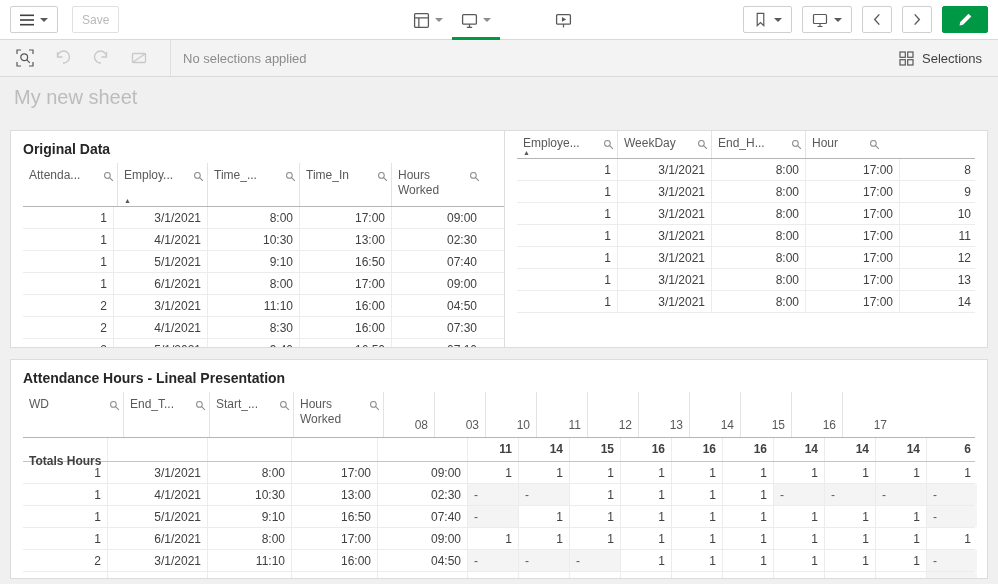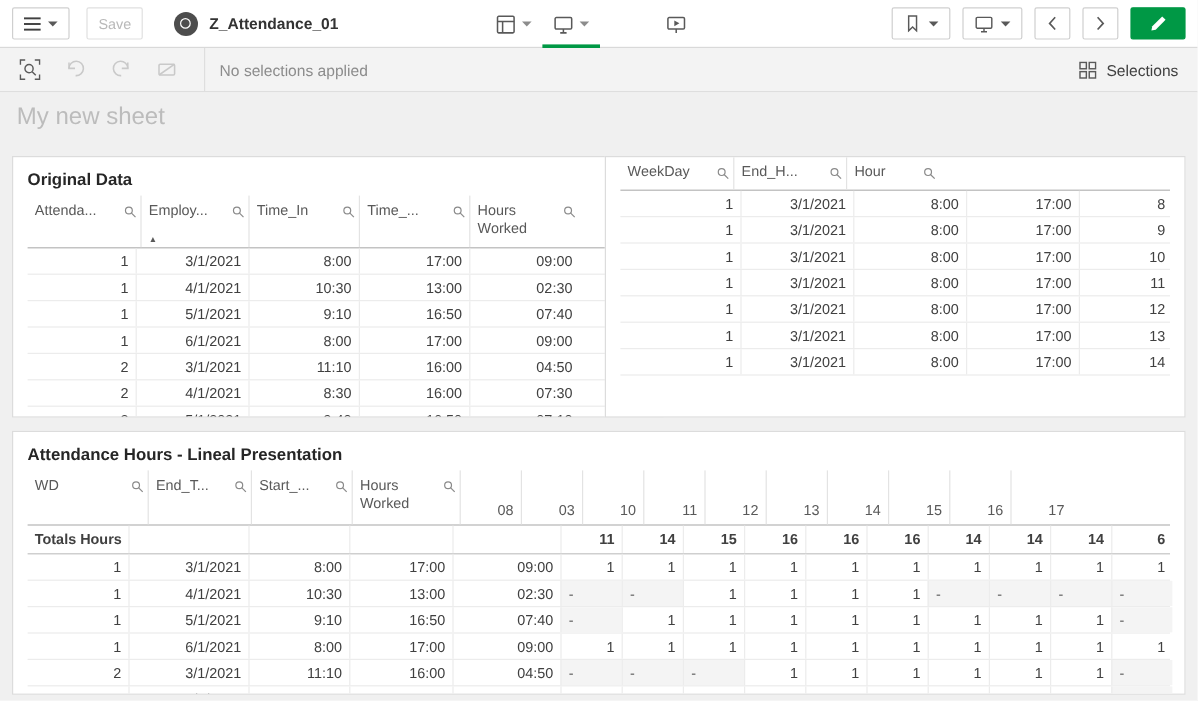--- a/index.html
+++ b/index.html
@@ -61,43 +61,39 @@
                     padding:4px 6px; }
   .t-hlabel{ line-height:1.25; display:block; }
   .mag{ position:absolute; right:3px; top:8px; width:11px; height:11px; }
   .sort{ position:absolute; left:6px; bottom:2px; font-size:7px; color:var(--hdr); }
   .t-row{ display:flex; height:22px; border-bottom:1px solid #ececec; }
   .t-row.totals{ height:24px; font-weight:bold; border-bottom:1px solid #c4c4c4; }
   .t-cell{ flex:none; padding:4px 6px 0; text-align:right; white-space:nowrap;
            overflow:hidden; line-height:15px; }
   .t-cell + .t-cell{ border-left:1px solid #ececec; }
   .t-cell.null{ background:#f4f4f4; text-align:left; color:#595959; }
-  .t-cell.tlabel{ text-align:center; overflow:visible; }
+  .t-cell.tlabel{ text-align:center; overflow:visible;margin-top:12px; }
 </style>
 </head>
 <body>
 
 <div class="app">
 
   <header class="toolbar">
     <button class="btn">
       <svg width="14" height="12" viewBox="0 0 14 12">
         <rect y="0.5" width="14" height="1.6" fill="#404040"></rect>
           <rect y="5.2" width="14" height="1.6" fill="#404040"></rect>
           <rect y="9.9" width="14" height="1.6" fill="#404040"></rect>
       </svg>
       <span class="caret"></span>
     </button>
 
     <button class="btn save">Save</button>
 
-    <div class="app-id">
-      <span class="app-logo"></span>
-      <span class="app-title">Z_Attendance_01</span>
-    </div>
 
     <div class="center-controls">
       <button class="ctrl">
         <svg width="17" height="17" viewBox="0 0 16 16" fill="none" stroke="#595959" stroke-width="1.2">
           <rect x="1.5" y="1.5" width="13" height="13" rx="1"></rect>
             <path d="M1.5 5.5h13M5.5 5.5v9"></path>
         </svg>
         <span class="caret lite"></span>
       </button>
       <button class="ctrl active">
@@ -203,28 +199,28 @@
             </div>
             <div class="t-hcell" style="width:90px">
               <span class="t-hlabel">Employ...</span>
               <svg class="mag" viewBox="0 0 12 12">
                 <circle cx="4.8" cy="4.8" r="3.1" fill="none" stroke="#8a8a8a" stroke-width="1.1"></circle>
                 <line x1="7.2" y1="7.2" x2="10.8" y2="10.8" stroke="#8a8a8a" stroke-width="1.1"></line>
               </svg>
               <span class="sort">▲</span>
             </div>
             <div class="t-hcell" style="width:92px">
+              <span class="t-hlabel">Time_...</span>
+              <svg class="mag" viewBox="0 0 12 12">
+                <circle cx="4.8" cy="4.8" r="3.1" fill="none" stroke="#8a8a8a" stroke-width="1.1"></circle>
+                <line x1="7.2" y1="7.2" x2="10.8" y2="10.8" stroke="#8a8a8a" stroke-width="1.1"></line>
+              </svg>
+            </div>
+            <div class="t-hcell" style="width:92px">
               <span class="t-hlabel">Time_In</span>
-              <svg class="mag" viewBox="0 0 12 12">
-                <circle cx="4.8" cy="4.8" r="3.1" fill="none" stroke="#8a8a8a" stroke-width="1.1"></circle>
-                <line x1="7.2" y1="7.2" x2="10.8" y2="10.8" stroke="#8a8a8a" stroke-width="1.1"></line>
-              </svg>
-            </div>
-            <div class="t-hcell" style="width:92px">
-              <span class="t-hlabel">Time_...</span>
               <svg class="mag" viewBox="0 0 12 12">
                 <circle cx="4.8" cy="4.8" r="3.1" fill="none" stroke="#8a8a8a" stroke-width="1.1"></circle>
                 <line x1="7.2" y1="7.2" x2="10.8" y2="10.8" stroke="#8a8a8a" stroke-width="1.1"></line>
               </svg>
             </div>
             <div class="t-hcell" style="width:92px">
               <span class="t-hlabel">Hours Worked</span>
               <svg class="mag" viewBox="0 0 12 12">
                 <circle cx="4.8" cy="4.8" r="3.1" fill="none" stroke="#8a8a8a" stroke-width="1.1"></circle>
                 <line x1="7.2" y1="7.2" x2="10.8" y2="10.8" stroke="#8a8a8a" stroke-width="1.1"></line>
@@ -279,20 +275,28 @@
             <div class="t-cell" style="width:92px">9:40</div>
             <div class="t-cell" style="width:92px">16:50</div>
             <div class="t-cell" style="width:92px">07:10</div>
           </div>
         </div>
     </section>
 
     <section class="panel p2">
       <div class="table">
           <div class="t-head" style="min-height:28px">
+            <div class="t-hcell" style="width:100px">
+              <span class="t-hlabel">Employe...</span>
+              <svg class="mag" viewBox="0 0 12 12">
+                <circle cx="4.8" cy="4.8" r="3.1" fill="none" stroke="#8a8a8a" stroke-width="1.1"></circle>
+                <line x1="7.2" y1="7.2" x2="10.8" y2="10.8" stroke="#8a8a8a" stroke-width="1.1"></line>
+              </svg>
+              <span class="sort">▲</span>
+            </div>
             <div class="t-hcell" style="width:94px">
               <span class="t-hlabel">WeekDay</span>
               <svg class="mag" viewBox="0 0 12 12">
                 <circle cx="4.8" cy="4.8" r="3.1" fill="none" stroke="#8a8a8a" stroke-width="1.1"></circle>
                 <line x1="7.2" y1="7.2" x2="10.8" y2="10.8" stroke="#8a8a8a" stroke-width="1.1"></line>
               </svg>
             </div>
             <div class="t-hcell" style="width:94px">
               <span class="t-hlabel">End_H...</span>
               <svg class="mag" viewBox="0 0 12 12">

